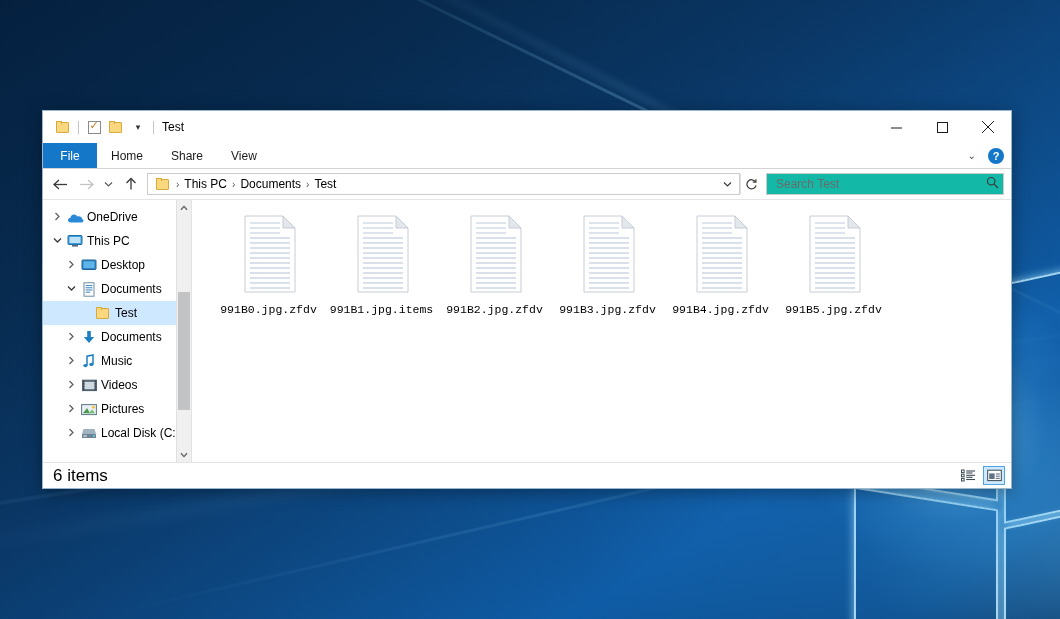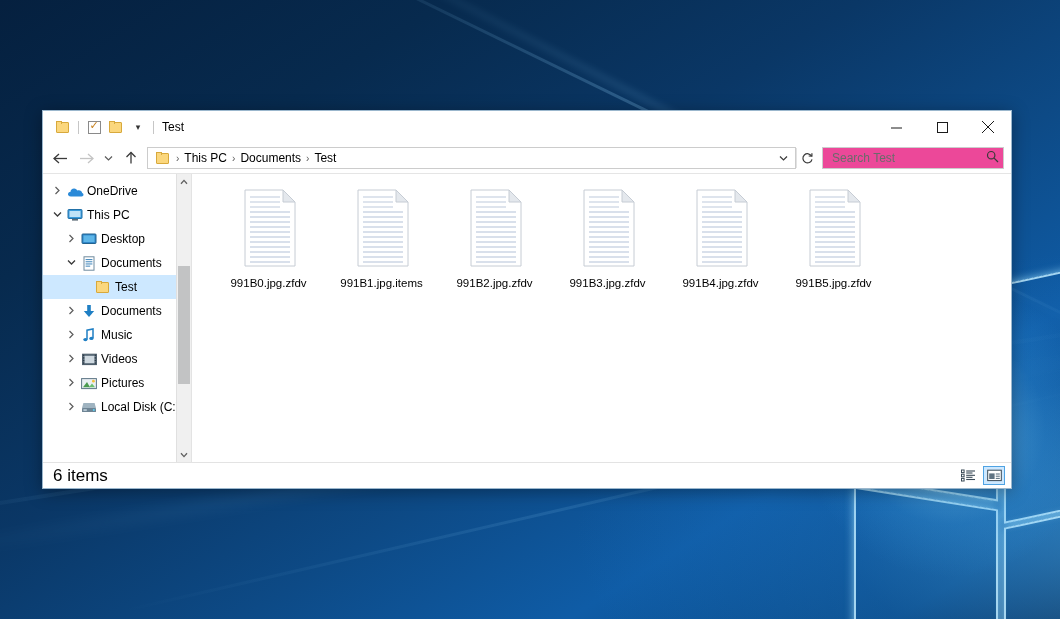--- a/index.html
+++ b/index.html
@@ -245,24 +245,24 @@
   }
   .addr-spacer { flex: 1 1 auto; }
   .addr-chev, .addr-refresh {
     width: 20px; height: 20px;
     display: flex; align-items: center; justify-content: center;
     color: #3a3a3a;
     font-size: 11px;
   }
   .addr-refresh { border-left: 1px solid #e2e2e2; }
   .search-box {
-    width: 182px;
+    width: 238px;
     height: 22px;
     border: 1px solid #cccccc;
-    background: #ec4899;
+    background: #14b8a6;
     display: flex;
     align-items: center;
     margin-left: 5px;
     padding: 0 4px 0 7px;
     box-sizing: border-box;
     flex: none;
   }
   .search-box input {
     flex: 1;
     border: none;
@@ -350,20 +350,21 @@
   .filegrid {
     display: flex;
     flex-wrap: wrap;
     padding: 14px 0 0 20px;
   }
   .fileitem {
     width: 113px;
     display: flex;
     flex-direction: column;
     align-items: center;
+    font-family: Liberation Mono, monospace;
   }
   .doc-icon {
     width: 64px;
     height: 80px;
     position: relative;
   }
   .doc-icon svg { display: block; }
   .fname {
     margin-top: 9px;
     font-size: 11.5px;
@@ -452,20 +453,30 @@
       </div>
       <div class="wc">
         <svg width="12" height="12" viewBox="0 0 12 12">
             <line x1="0" y1="0" x2="12" y2="12" stroke="#1b1b1b" stroke-width="1"></line>
             <line x1="12" y1="0" x2="0" y2="12" stroke="#1b1b1b" stroke-width="1"></line>
           </svg>
       </div>
     </div>
   </div>
 
+  <div class="ribbon">
+    <div class="tab-file">File</div>
+    <div class="tab">Home</div>
+    <div class="tab">Share</div>
+    <div class="tab">View</div>
+    <div class="ribbon-right">
+      <span class="ribbon-chev">⌄</span>
+      <span class="help-ico">?</span>
+    </div>
+  </div>
 
   <div class="addrbar">
     <div class="nav-btn">
       <svg width="15" height="13" viewBox="0 0 15 13">
           <polyline points="6,2 1,6.5 6,11" fill="none" stroke="#3a3a3a" stroke-width="1.3"></polyline>
           <line x1="1" y1="6.5" x2="14" y2="6.5" stroke="#3a3a3a" stroke-width="1.3"></line>
         </svg>
     </div>
     <div class="nav-btn disabled">
       <svg width="15" height="13" viewBox="0 0 15 13">

